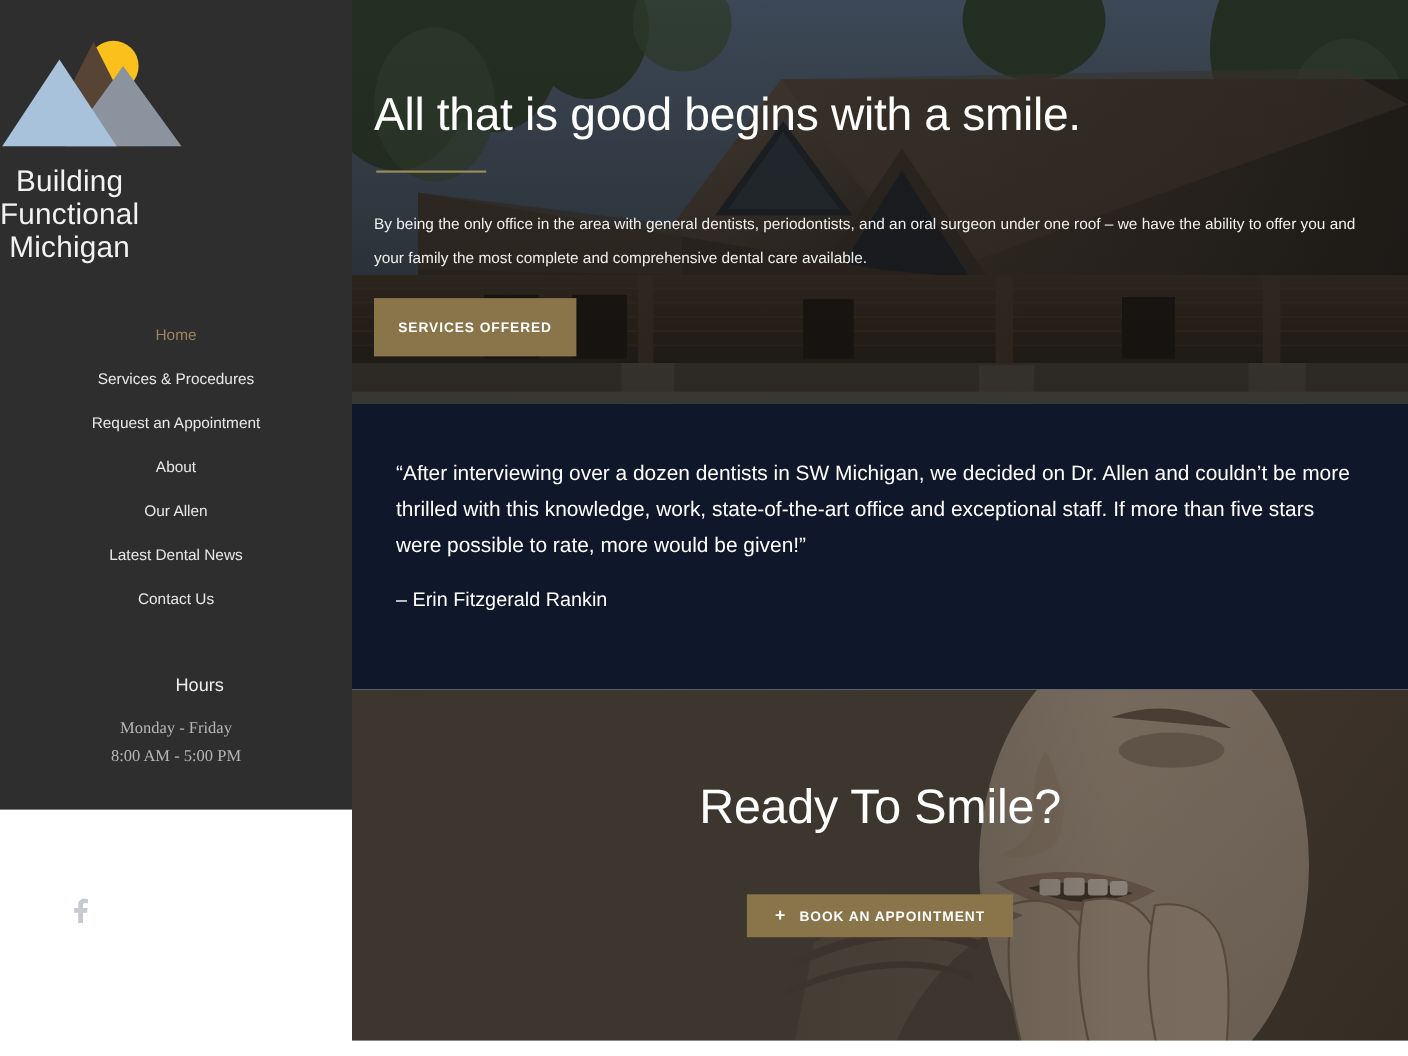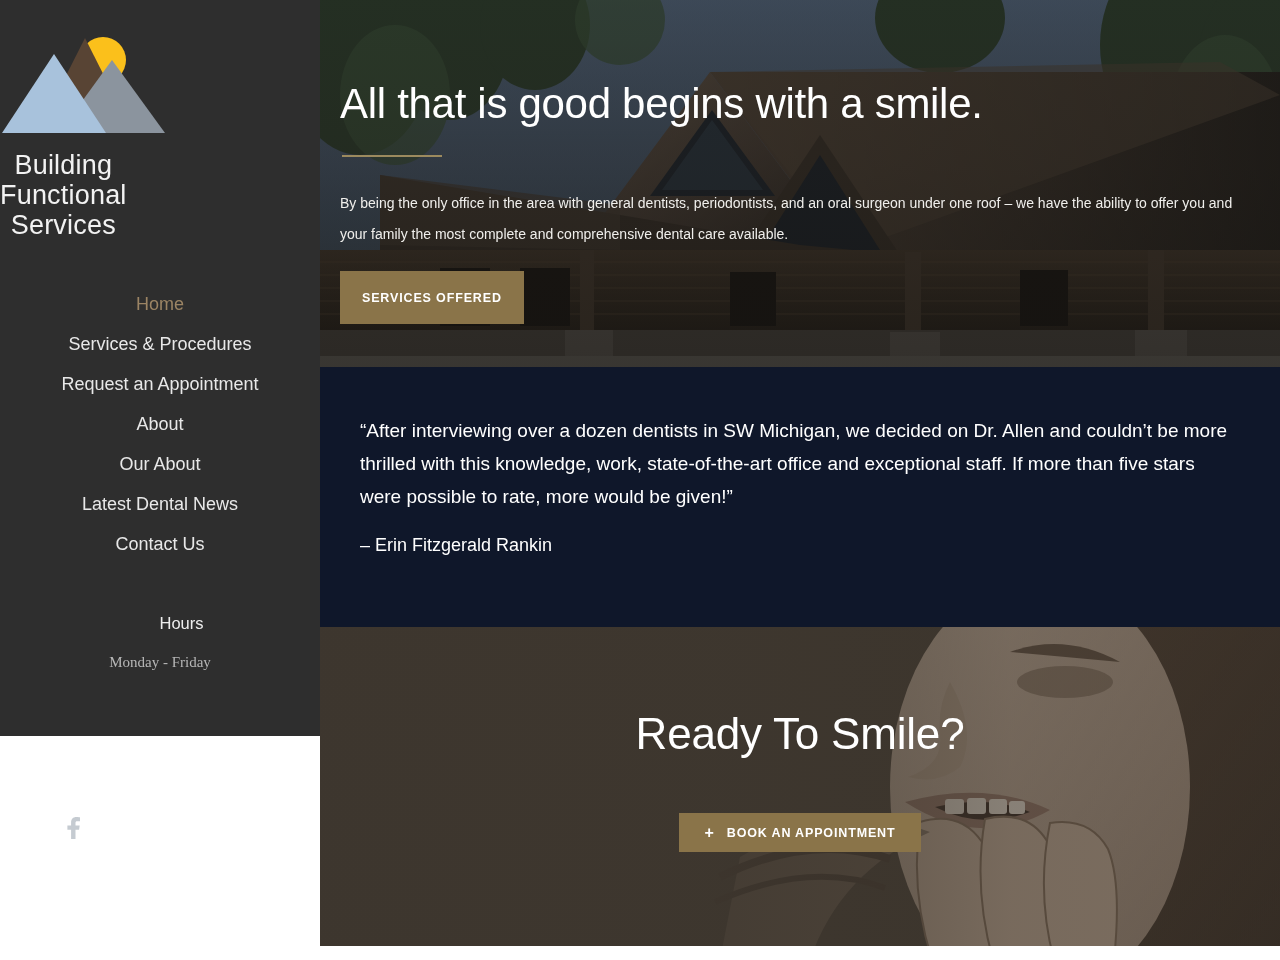--- a/index.html
+++ b/index.html
@@ -22,21 +22,21 @@
   .logo-wrap { margin-top:30px; width:170px; height:112px; position:relative; }
   .logo-mark { width:170px; height:112px; display:block; }
   .logo-text {
     margin-top:8px; text-align:center;
     color:#f2f2f2; font-size:27px; line-height:30px;
     font-weight:400; letter-spacing:.2px;
   }
   .nav { margin-top:44px; width:100%; }
   .nav-item {
     display:block; width:100%; text-align:center;
-    color:#e8e8e8; font-size:18px; line-height:20px;
+    color:#e8e8e8; font-size:14px; line-height:20px;
     padding:10px 8px; text-decoration:none; cursor:pointer;
   }
   .nav-item.active { color:#9b8464; }
 
   .hours-block { margin-top:50px; width:100%; text-align:center; }
   .hours-title { color:#ededed; font-size:16.5px; font-weight:400;padding-left:43px; }
   .hours-line { color:#b7b7b7; font-size:15px; margin-top:21px;font-family:Liberation Serif, serif; }
   .hours-line.second { margin-top:9px; }
 
   .social { position:absolute; left:58px; top:812px; width:32px; height:32px; cursor:pointer; }
@@ -122,36 +122,37 @@
         <circle cx="103" cy="30" r="23" fill="#fbc01b"></circle>
         <polygon points="85,8 133,103 37,103" fill="#584434"></polygon>
         <polygon points="112,30 165,103 59,103" fill="#8b949e"></polygon>
         <polygon points="54,24 106,103 2,103" fill="#a8c2dc"></polygon>
       </svg>
     </div>
 
     <div class="logo-text">
       <div>Building</div>
       <div>Functional</div>
-      <div>Services</div>
+      <div>Michigan</div>
     </div>
 
     <nav class="nav">
       <a class="nav-item active" href="#">Home</a>
       <a class="nav-item" href="#">Services &amp; Procedures</a>
       <a class="nav-item" href="#">Request an Appointment</a>
       <a class="nav-item" href="#">About</a>
-      <a class="nav-item" href="#">Our About</a>
+      <a class="nav-item" href="#">Our Allen</a>
       <a class="nav-item" href="#">Latest Dental News</a>
       <a class="nav-item" href="#">Contact Us</a>
     </nav>
 
     <div class="hours-block">
       <div class="hours-title">Hours</div>
       <div class="hours-line">Monday - Friday</div>
+      <div class="hours-line second">8:00 AM - 5:00 PM</div>
     </div>
 
     <a class="social" href="#">
       <svg class="fb-glyph" width="32" height="32" viewBox="0 0 32 32">
         <path d="M18.9 9.2h3.1V5.3s-1.5-.3-3.5-.3c-3.6 0-5.4 2.2-5.4 5.5v3H9.4v4.3h3.7V27h4.4V17.8h3.6l.6-4.3h-4.2v-2.5c0-1.2.5-1.8 1.4-1.8z" fill="#c5cbd1"></path>
       </svg>
     </a>
 
   </aside>
 

